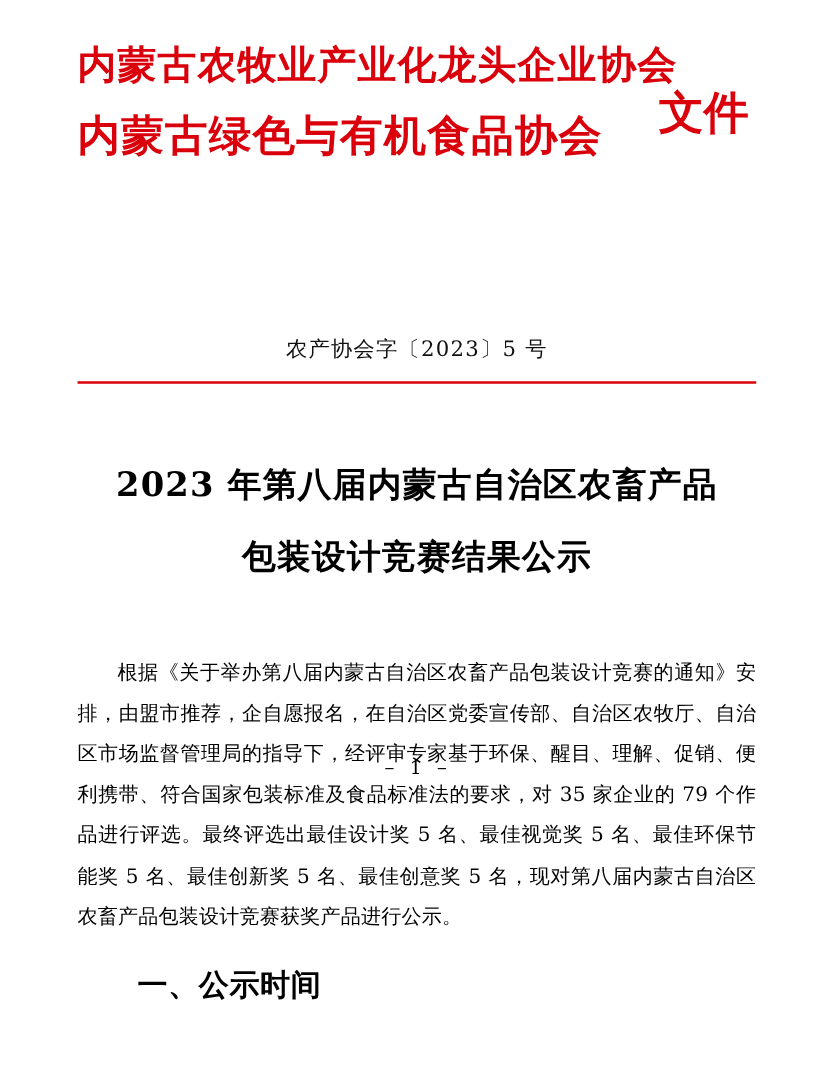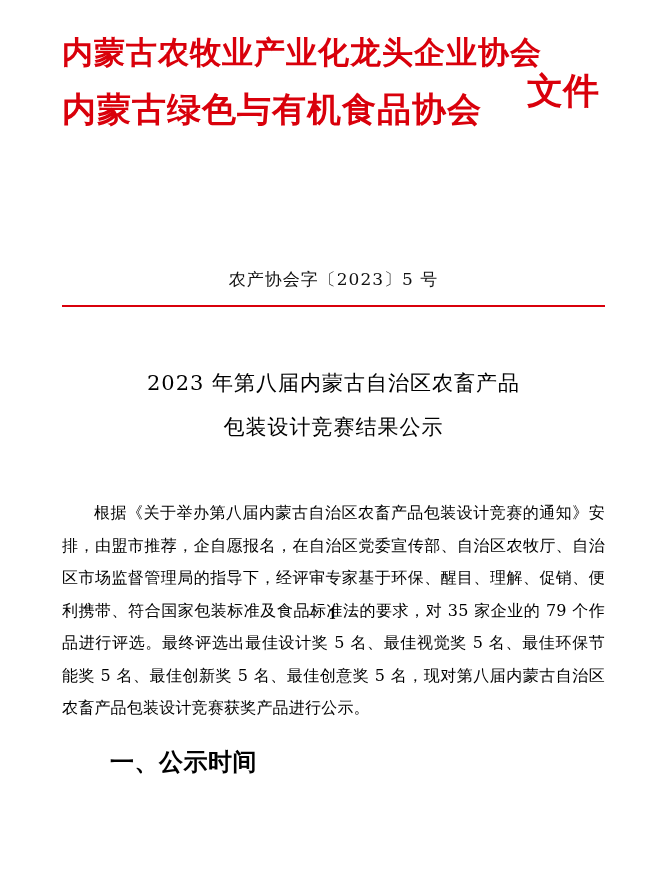--- a/index.html
+++ b/index.html
@@ -73,22 +73,22 @@
     background: #d9000b;
     width: 100%;
   }
 
   
   .title-block {
     margin-top: 54px;
     text-align: center;
   }
   .title-line {
-    font-size: 21px;
-    font-weight: normal;
+    font-size: 27px;
+    font-weight: bold;
     color: #000;
     letter-spacing: 1px;
     line-height: 2.1;
     font-family: "DejaVu Serif", "Liberation Serif", serif;
   }
 
   
   .body-block {
     margin-top: 48px;
   }

